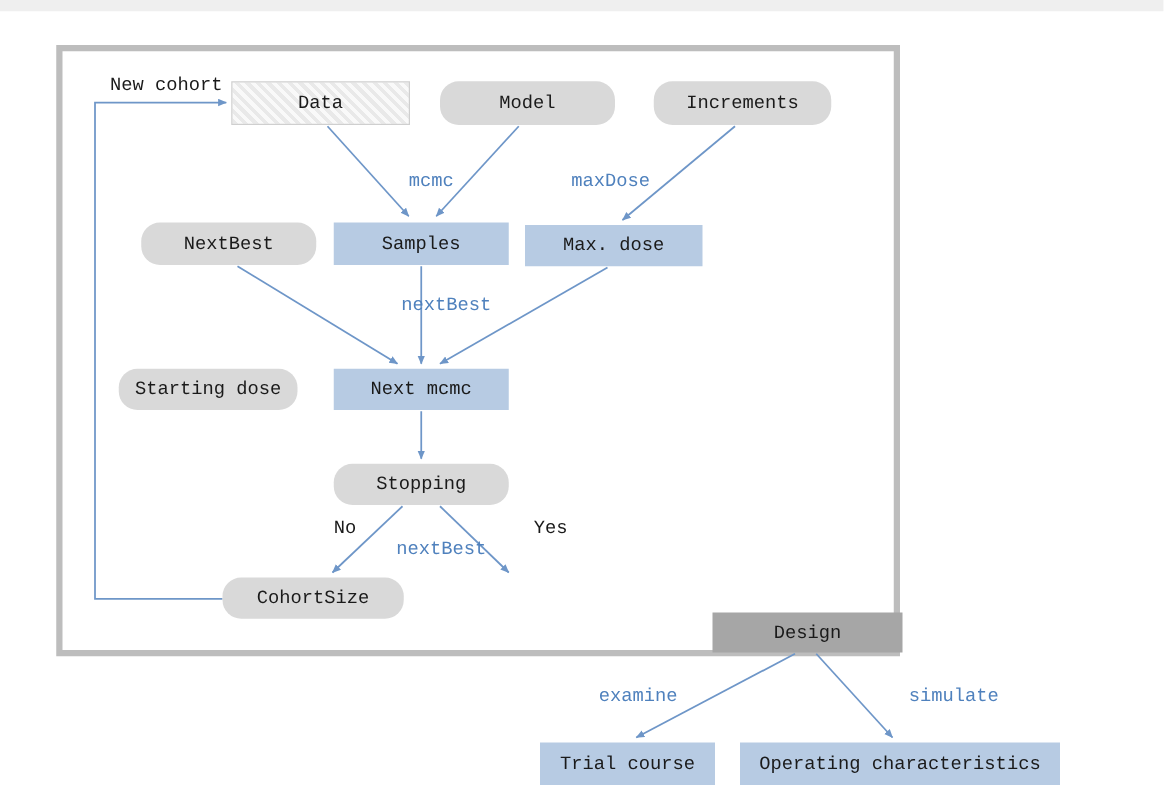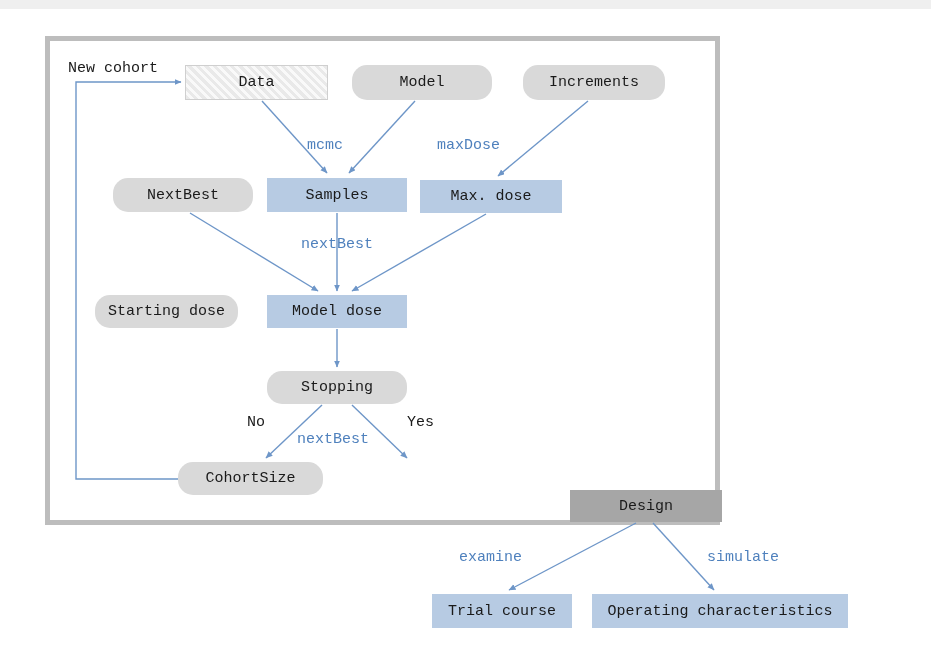--- a/index.html
+++ b/index.html
@@ -47,20 +47,21 @@
       #f9f9f9 3px, #f9f9f9 6px
     );
     border: 1px solid #cfcfcf;
   }
   .edge-label {
     position: absolute;
     font-size: 15px;
     color: #4f81bd;
     z-index: 4;
     white-space: nowrap;
+    margin-left: 20px;
   }
   .edge-label.black { color: #1a1a1a; }
   #arrows {
     position: absolute;
     left: 0; top: 0;
     width: 931px; height: 648px;
     z-index: 2;
     pointer-events: none;
   }
 </style>
@@ -97,21 +98,21 @@
 
   <div class="node hatched" style="left:185px;top:65px;width:143px;height:35px">Data</div>
   <div class="node gray" style="left:352px;top:65px;width:140px;height:35px">Model</div>
   <div class="node gray" style="left:523px;top:65px;width:142px;height:35px">Increments</div>
 
   <div class="node gray" style="left:113px;top:178px;width:140px;height:34px">NextBest</div>
   <div class="node blue" style="left:267px;top:178px;width:140px;height:34px">Samples</div>
   <div class="node blue" style="left:420px;top:180px;width:142px;height:33px">Max. dose</div>
 
   <div class="node gray" style="left:95px;top:295px;width:143px;height:33px">Starting dose</div>
-  <div class="node blue" style="left:267px;top:295px;width:140px;height:33px">Model dose</div>
+  <div class="node blue" style="left:267px;top:295px;width:140px;height:33px">Next mcmc</div>
 
   <div class="node gray" style="left:267px;top:371px;width:140px;height:33px">Stopping</div>
 
   <div class="node gray" style="left:178px;top:462px;width:145px;height:33px">CohortSize</div>
 
   <div class="node darkgray" style="left:570px;top:490px;width:152px;height:32px;z-index:5">Design</div>
 
   <div class="node blue" style="left:432px;top:594px;width:140px;height:34px">Trial course</div>
   <div class="node blue" style="left:592px;top:594px;width:256px;height:34px">Operating characteristics</div>
 

